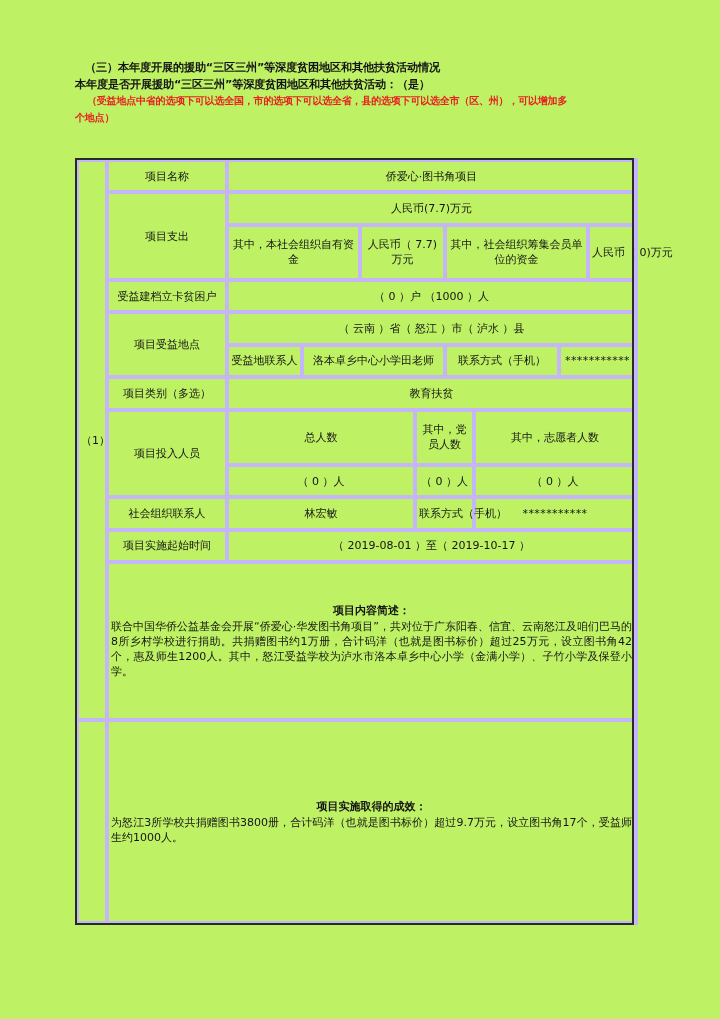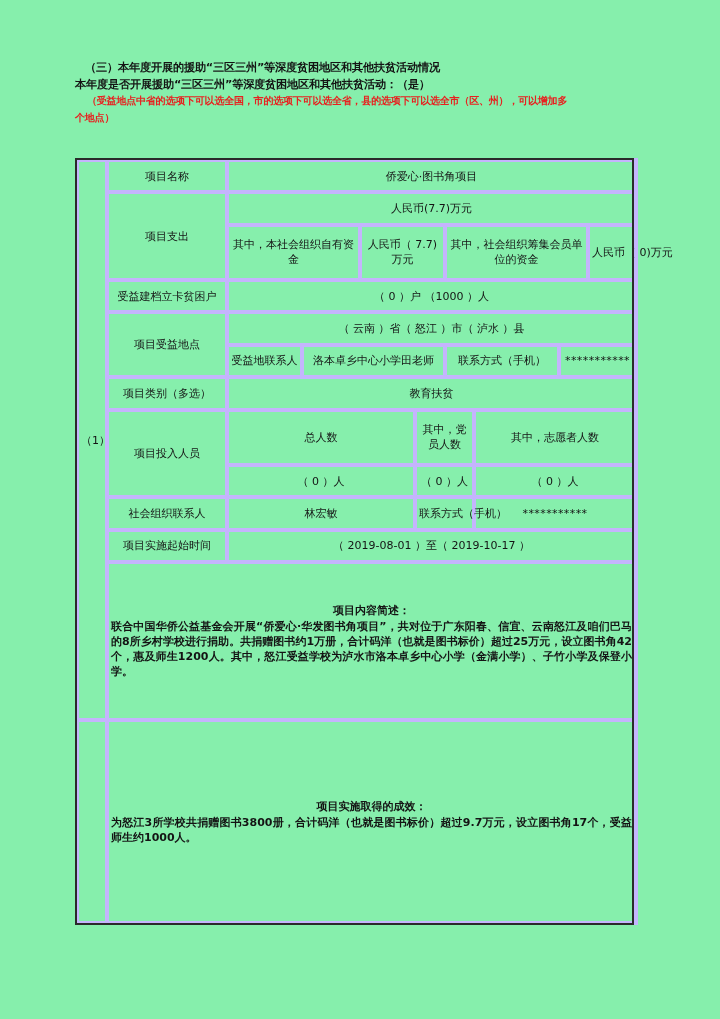--- a/index.html
+++ b/index.html
@@ -14,21 +14,21 @@
     position: relative;
     font-family: "DejaVu Sans", "Liberation Sans", sans-serif;
     color: #141414;
     overflow: hidden;
   }
 
   
   .page {
     position: absolute;
     inset: 0;
-    background: #86efac;
+    background: #bef264;
   }
 
   
   .heading-block {
     position: absolute;
     left: 75px;
     top: 60px;
     width: 570px;
   }
   .hd-line {
@@ -108,21 +108,20 @@
   }
   .desc-title {
     font-weight: bold;
     display: block;
     margin-bottom: 1px;
   }
   .desc-body {
     display: block;
     text-align: justify;
     text-justify: inter-ideograph;
-    font-weight: bold;
   }
   .stars { letter-spacing: 0.4px; font-size: 11px; }
   .nowrap { white-space: nowrap; margin-left: 48px; }
 </style>
 </head>
 <body>
 
 <div class="page">
 
   <div class="heading-block">

